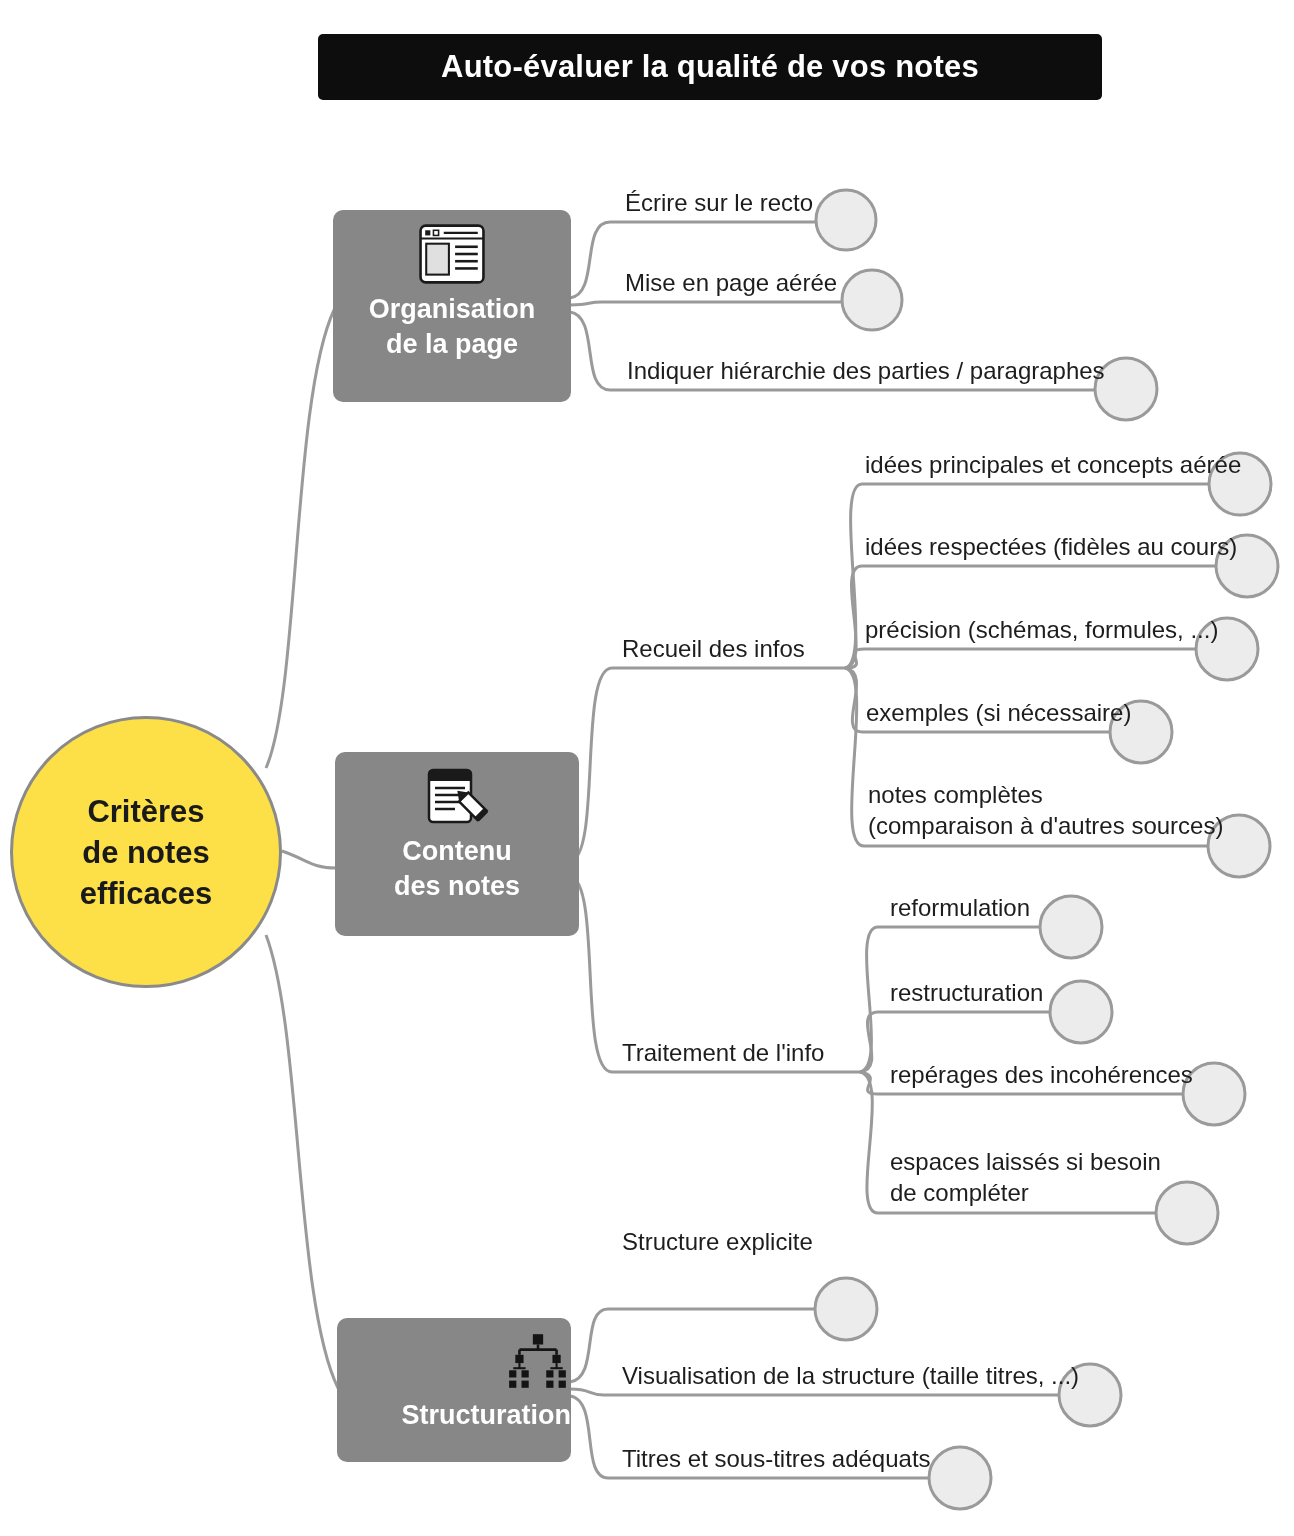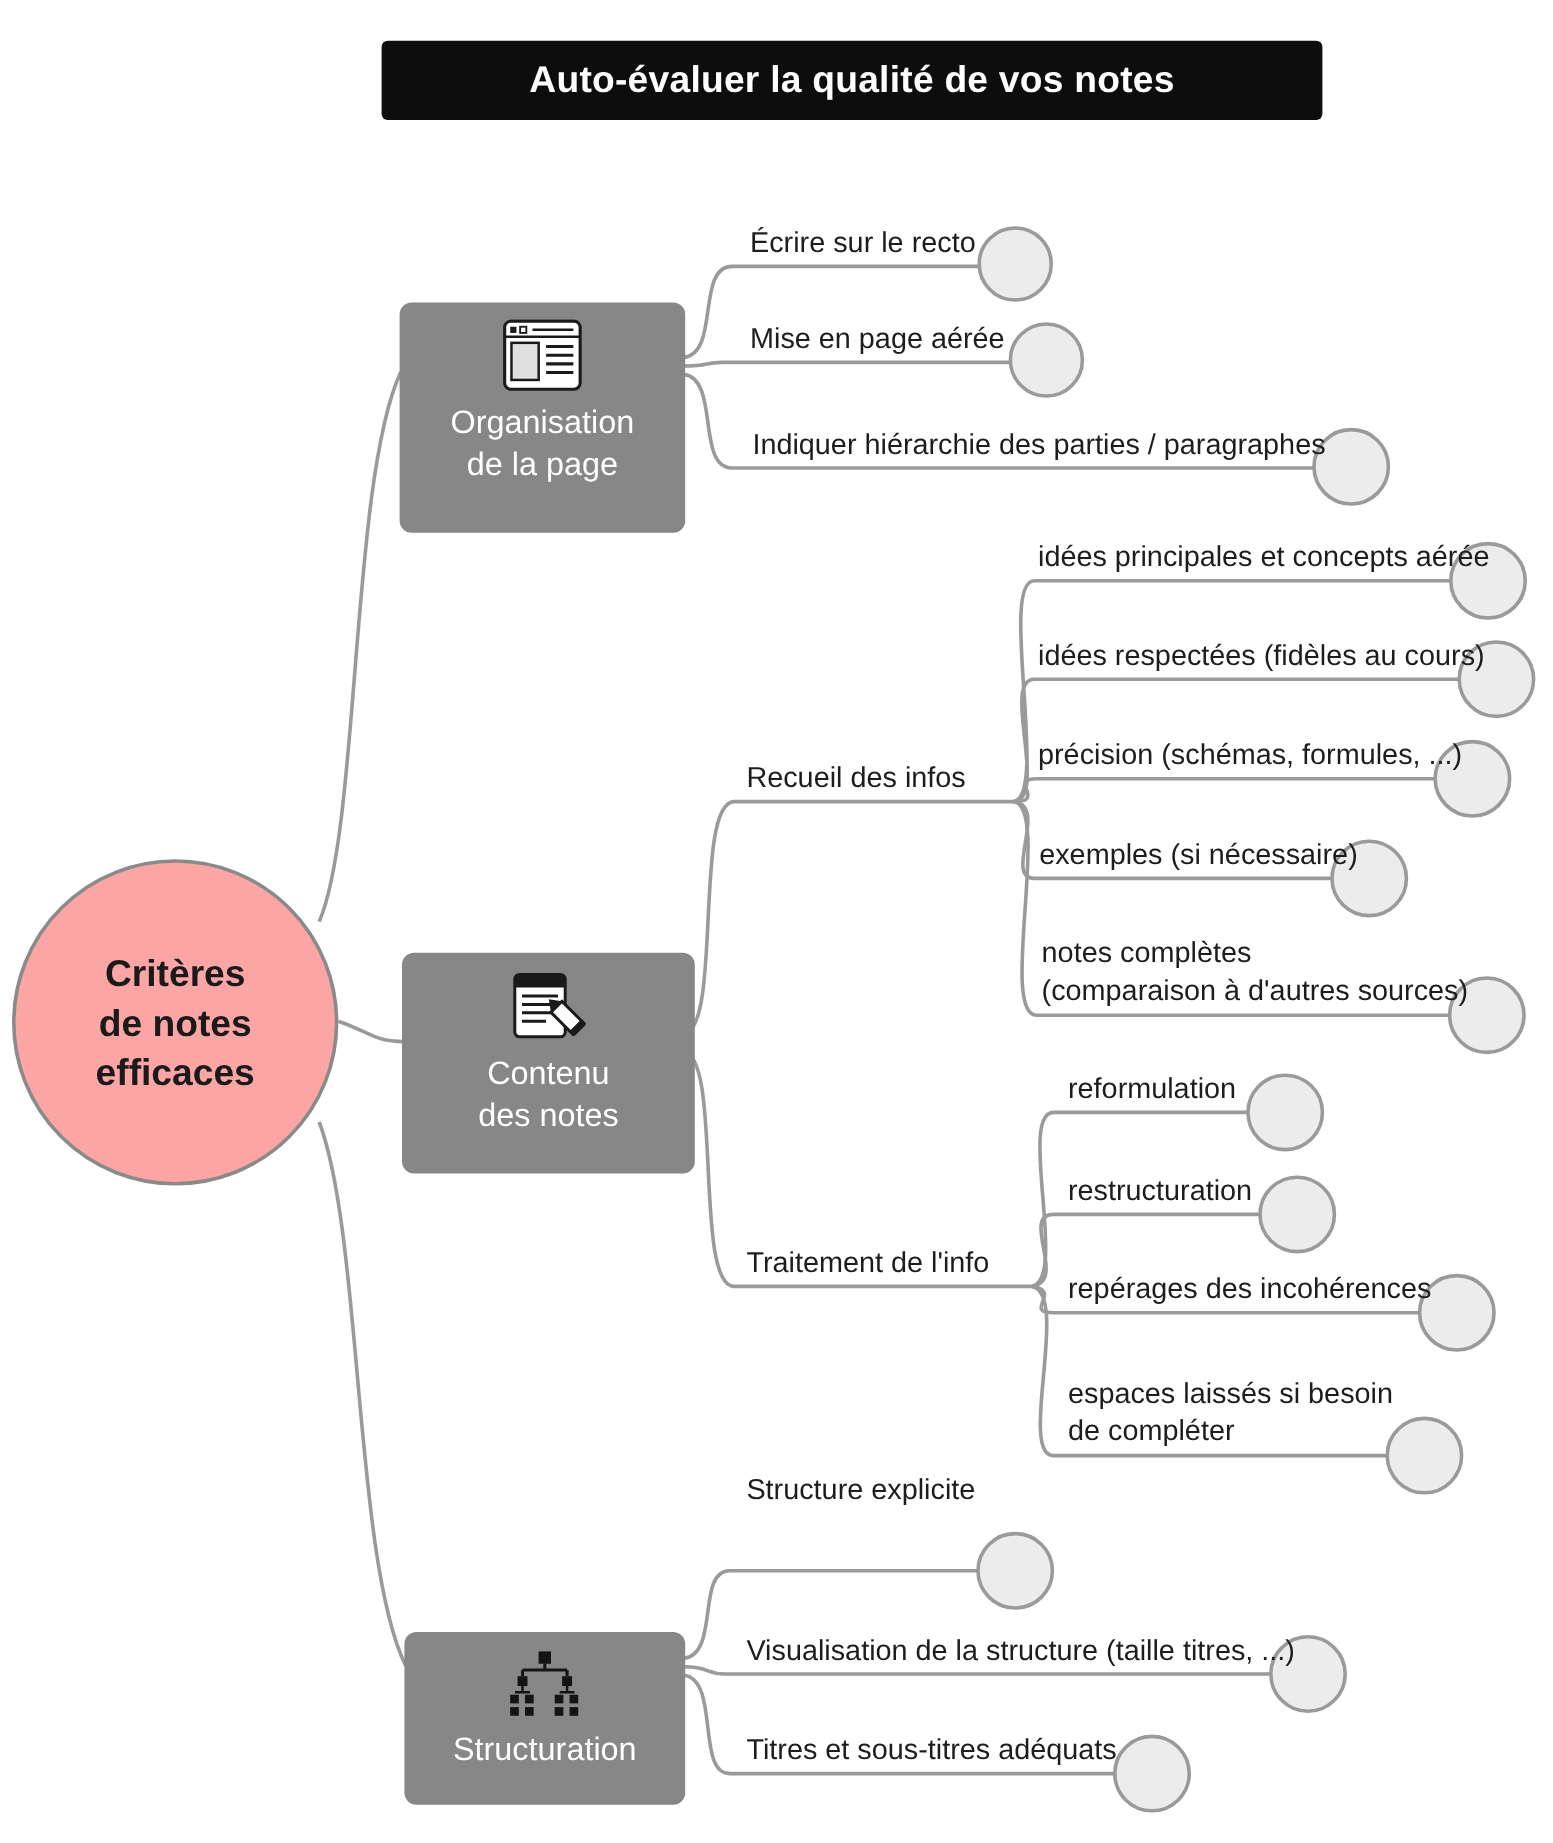--- a/index.html
+++ b/index.html
@@ -11,34 +11,34 @@
   svg.links path{fill:none;stroke:#9a9a9a;stroke-width:3;}
   svg.links circle{fill:#ececec;stroke:#9a9a9a;stroke-width:3;}
   .title{
     position:absolute;left:318px;top:34px;width:784px;height:66px;
     background:#0d0d0d;color:#fff;border-radius:5px;
     display:flex;align-items:center;justify-content:center;
     font-size:31px;font-weight:600;letter-spacing:.2px;
   }
   .root-node{
     position:absolute;left:10px;top:716px;width:266px;height:266px;border-radius:50%;
-    background:#fca5a5;border:3px solid #8a8a8a;
+    background:#fde047;border:3px solid #8a8a8a;
     display:flex;align-items:center;justify-content:center;text-align:center;
     font-size:31px;font-weight:700;color:#1a1a1a;line-height:41px;white-space:pre-line;
   }
   .branch{
     position:absolute;background:#878787;border-radius:10px;
     display:flex;flex-direction:column;align-items:center;justify-content:flex-start;
-    color:#fff;font-weight:400;text-align:center;margin-top:42px;
+    color:#fff;font-weight:700;text-align:center;
   }
   .branch .blabel{font-size:27px;line-height:35px;white-space:pre-line;margin-top:4px;}
   .branch .icon{margin-top:14px;}
   #branch-1{left:333px;top:210px;width:238px;height:192px;}
   #branch-2{left:335px;top:752px;width:244px;height:184px;}
-  #branch-3{left:337px;top:1318px;width:234px;height:144px;}
+  #branch-3{left:337px;top:1318px;width:234px;height:144px;align-items:flex-end;}
   .leaf{
     position:absolute;font-size:24px;color:#1d1d1d;line-height:31px;white-space:pre-line;
   }
 </style>
 </head>
 <body>
 
 <div class="canvas">
 
   <svg class="links" viewBox="0 0 1294 1536">

